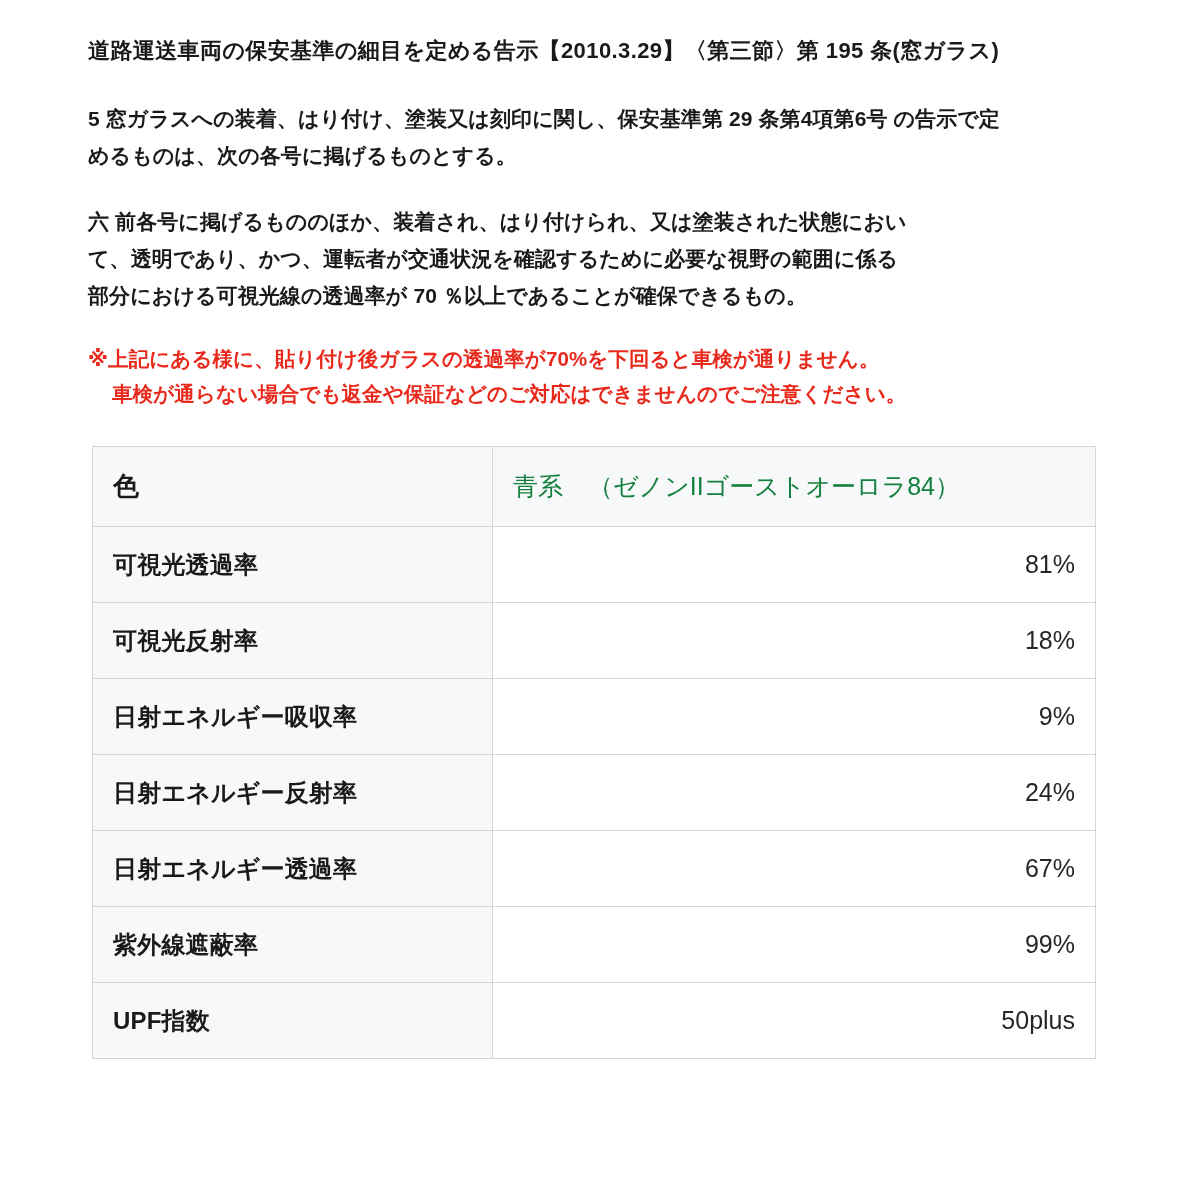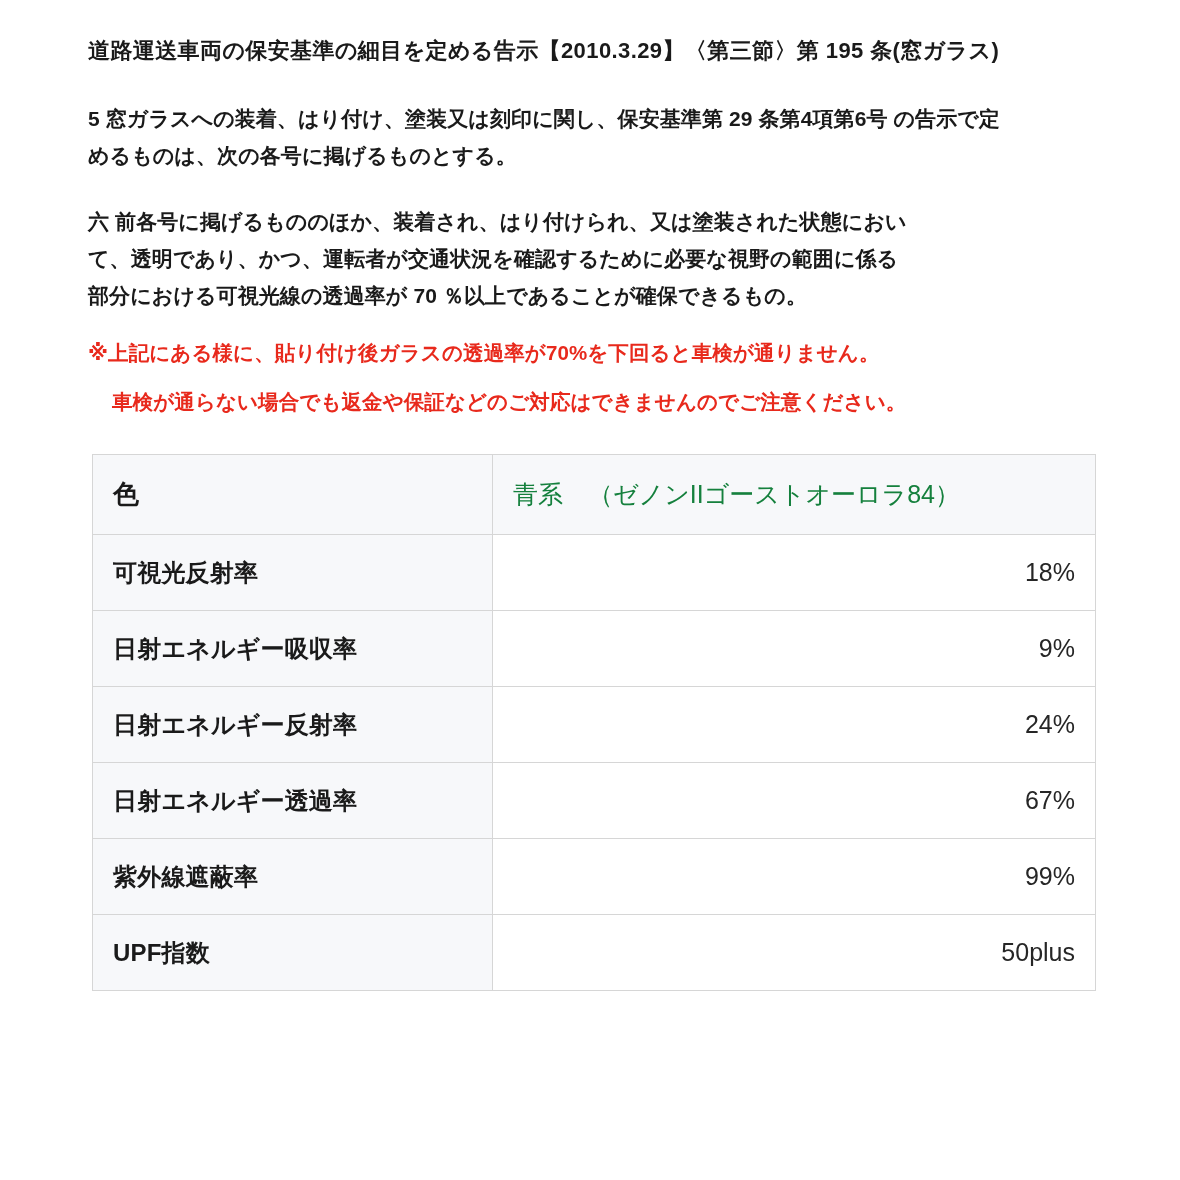--- a/index.html
+++ b/index.html
@@ -25,32 +25,32 @@
     margin: 0 0 34px 0;
     line-height: 1.4;
   }
   .para {
     font-size: 21px;
     line-height: 1.75;
     margin: 0 0 30px 0;
     letter-spacing: 0.1px;
   }
   .para.second {
-    margin-bottom: 20px;
+    margin-bottom: 26px;
   }
   .para .ln { display: block; font-weight: bold; }
   .notice {
     color: #e8291c;
     font-size: 20.5px;
     font-weight: bold;
     line-height: 1.75;
     margin: 0 0 34px 0;
     letter-spacing: 0.1px;
   }
-  .notice .ln { display: block; margin-top: 14px; }
+  .notice .ln { display: block; }
   .notice .ln.indent { padding-left: 24px; }
 
   table.spec {
     border-collapse: collapse;
     width: 1004px;
     margin: 0 auto 0 4px;
     table-layout: fixed;
   }
   table.spec td {
     border: 1px solid #d6d6d6;
@@ -111,20 +111,24 @@
     <span class="ln indent">車検が通らない場合でも返金や保証などのご対応はできませんのでご注意ください。</span>
   </p>
 
   <table class="spec">
     <tbody>
       <tr class="head">
         <td class="label">色</td>
         <td class="value">青系　（ゼノンIIゴーストオーロラ84）</td>
       </tr>
       <tr>
+        <td class="label">可視光透過率</td>
+        <td class="value">81%</td>
+      </tr>
+      <tr>
         <td class="label">可視光反射率</td>
         <td class="value">18%</td>
       </tr>
       <tr>
         <td class="label">日射エネルギー吸収率</td>
         <td class="value">9%</td>
       </tr>
       <tr>
         <td class="label">日射エネルギー反射率</td>
         <td class="value">24%</td>

